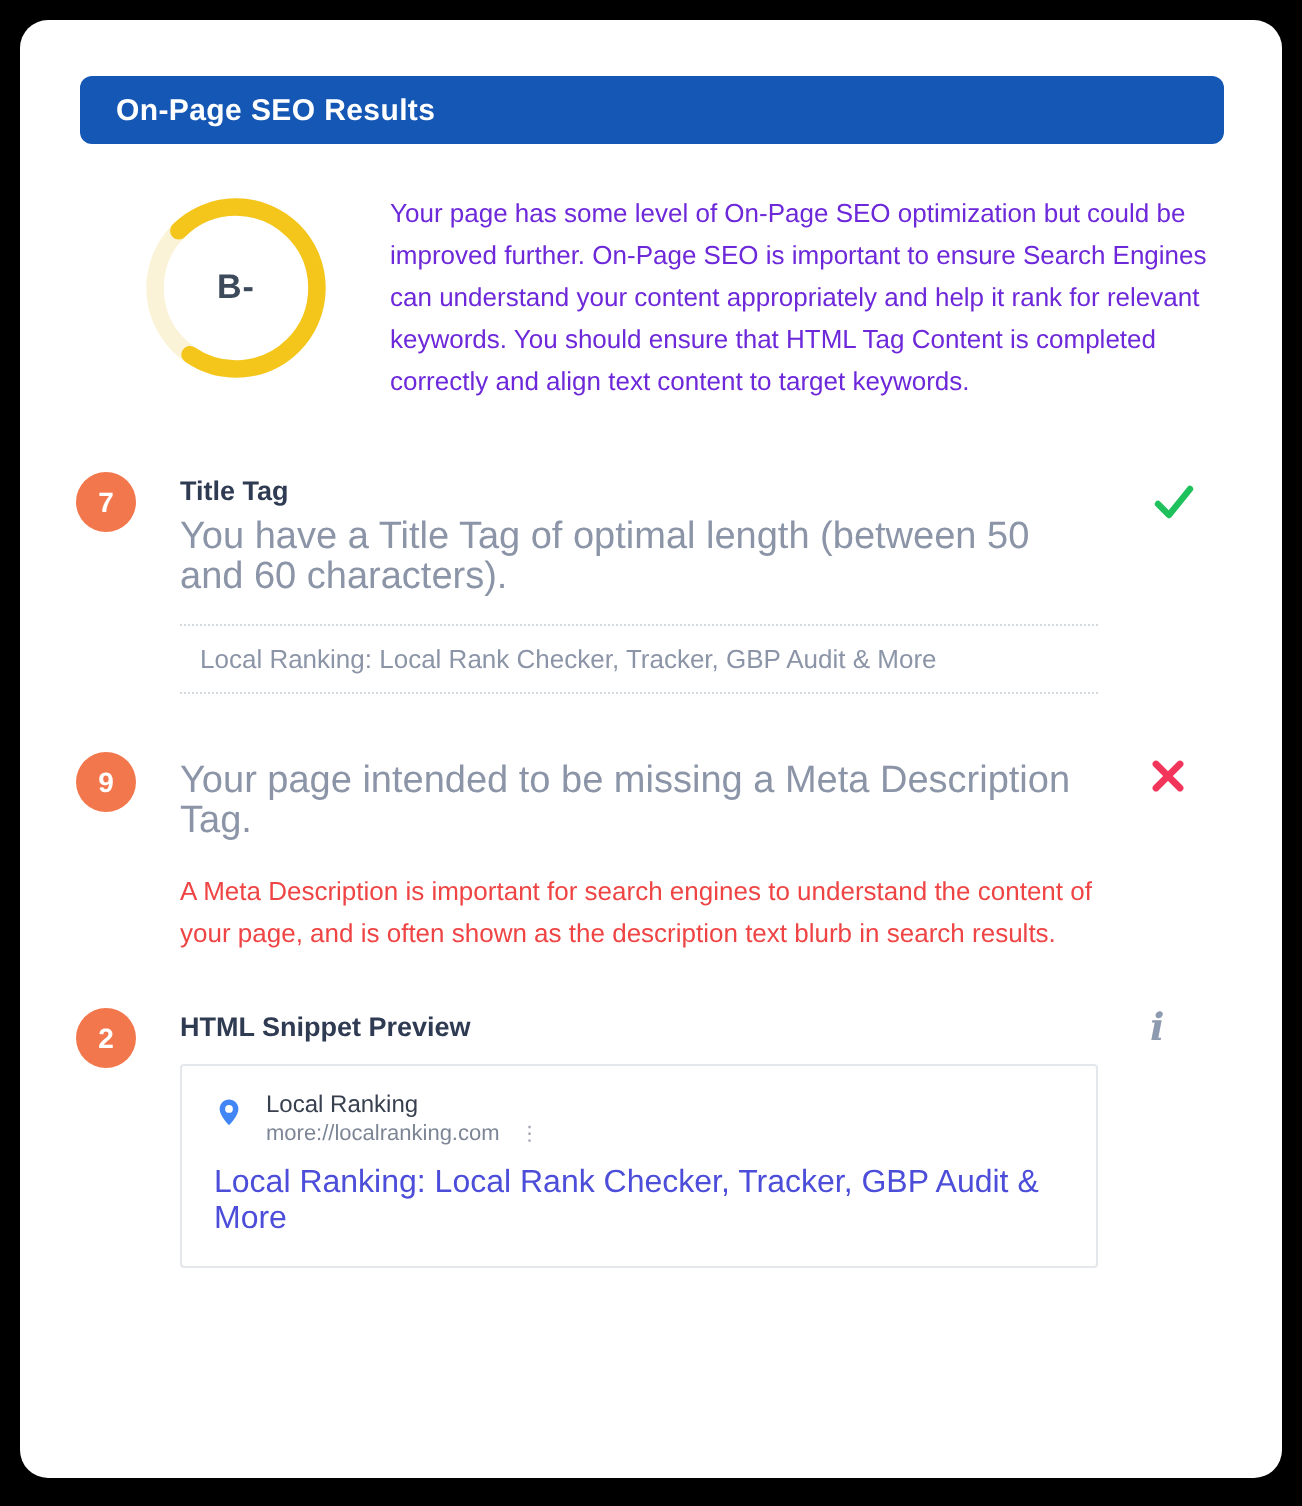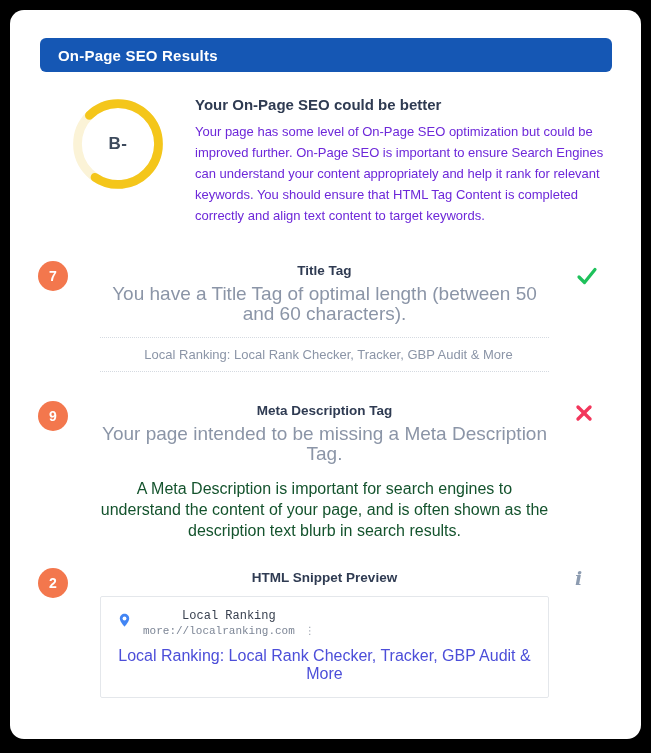--- a/index.html
+++ b/index.html
@@ -29,36 +29,36 @@
   .summary-text { margin-left:23px; width:424px; padding-top:4px; }
   .summary-text h2 { font-size:15px; font-weight:bold; color:#2F3B52; margin-bottom:8px; }
   .summary-text p { font-size:13px; color:#6d28d9; line-height:21px; }
   .sections { margin:34px 28px 0 28px; }
   .section-row { display:flex; align-items:flex-start; }
   .num-badge {
     flex:0 0 30px; width:30px; height:30px; border-radius:50%;
     background:#F3774D; color:#fff; font-size:14px; font-weight:bold;
     display:flex; align-items:center; justify-content:center; margin-top:1px;
   }
-  .section-body { flex:1 1 auto; margin-left:32px; min-width:0; padding-right:26px;text-align:center; }
+  .section-body { flex:1 1 auto; margin-left:22px; min-width:0; padding-right:26px; }
   .section-title { font-size:13.5px; font-weight:bold; color:#2F3B52; padding-top:3px; }
   .section-desc { font-size:19px; color:#8B95A7; line-height:20px; margin-top:6px; }
-  .section-note { font-size:16px; color:#14532d; line-height:21px; margin-top:14px; }
+  .section-note { font-size:13px; color:#ef4444; line-height:21px; margin-top:14px; }
   .status-col { flex:0 0 38px; display:flex; justify-content:flex-start; padding-top:4px; }
   .dotted-box {
     margin-top:13px; padding:9px 2px 9px 10px;
     border-top:1px dotted #D5DAE1; border-bottom:1px dotted #D5DAE1;
     font-size:13px; color:#8B95A7;
   }
   .extra-line { margin-top:11px; font-size:13px; color:#8B95A7; }
   .serp-box {
     margin-top:11px; border:1px solid #E4E7EB; border-radius:2px;
     padding:13px 16px 14px 16px; background:#fff;
   }
-  .serp-top { display:flex; align-items:flex-start;font-family:Liberation Mono, monospace; }
+  .serp-top { display:flex; align-items:flex-start; }
   .serp-pin { width:15px; height:18px; margin-right:11px; margin-top:1px; }
   .serp-meta { line-height:1; }
   .serp-site { font-size:12px; color:#38404F; }
   .serp-url-row { display:flex; align-items:center; margin-top:4px; }
   .serp-url { font-size:11px; color:#7D8696; }
   .serp-dots { font-size:10px; color:#9AA1AD; margin-left:10px; }
   .serp-link { margin-top:10px; font-size:16px; font-weight:500; color:#4C4ED9; }
   .info-glyph {
     font-family:"DejaVu Serif", serif; font-style:italic; font-weight:bold;
     font-size:19px; color:#8C9BB0; line-height:1; margin-top:-2px;
@@ -80,21 +80,20 @@
     <div class="gauge-wrap">
       <div class="gauge">
         <svg viewBox="0 0 100 100">
           <circle cx="50" cy="50" r="44" fill="none" stroke="#FBF3D7" stroke-width="9.5"></circle>
           <circle cx="50" cy="50" r="44" fill="none" stroke="#F4C61B" stroke-width="9.5" stroke-linecap="round" stroke-dasharray="199 276.5" transform="rotate(225 50 50)"></circle>
         </svg>
         <div class="grade">B-</div>
       </div>
     </div>
     <div class="summary-text">
-      <h2>Your On-Page SEO could be better</h2>
       <p>Your page has some level of On-Page SEO optimization but could be improved further. On-Page SEO is important to ensure Search Engines can understand your content appropriately and help it rank for relevant keywords. You should ensure that HTML Tag Content is completed correctly and align text content to target keywords.</p>
     </div>
   </div>
 
   <div class="sections">
 
     <div class="section-row">
       <div class="num-badge">7</div>
       <div class="section-body">
         <div class="section-title">Title Tag</div>
@@ -105,21 +104,20 @@
         <svg width="24" height="24" viewBox="0 0 24 24">
           <polyline points="4,13 9.5,18.5 20,5.5" fill="none" stroke="#1EC15B" stroke-width="3.2" stroke-linecap="round" stroke-linejoin="round"></polyline>
         </svg>
       </div>
     </div>
     <div class="gap-7"></div>
 
     <div class="section-row">
       <div class="num-badge">9</div>
       <div class="section-body">
-        <div class="section-title">Meta Description Tag</div>
         <div class="section-desc">Your page intended to be missing a Meta Description Tag.</div>
         <div class="section-note">A Meta Description is important for search engines to understand the content of your page, and is often shown as the description text blurb in search results.</div>
       </div>
       <div class="status-col">
         <svg width="18" height="18" viewBox="0 0 18 18">
           <line x1="3" y1="3" x2="15" y2="15" stroke="#F2365B" stroke-width="3.4" stroke-linecap="round"></line>
           <line x1="15" y1="3" x2="3" y2="15" stroke="#F2365B" stroke-width="3.4" stroke-linecap="round"></line>
         </svg>
       </div>
     </div>

